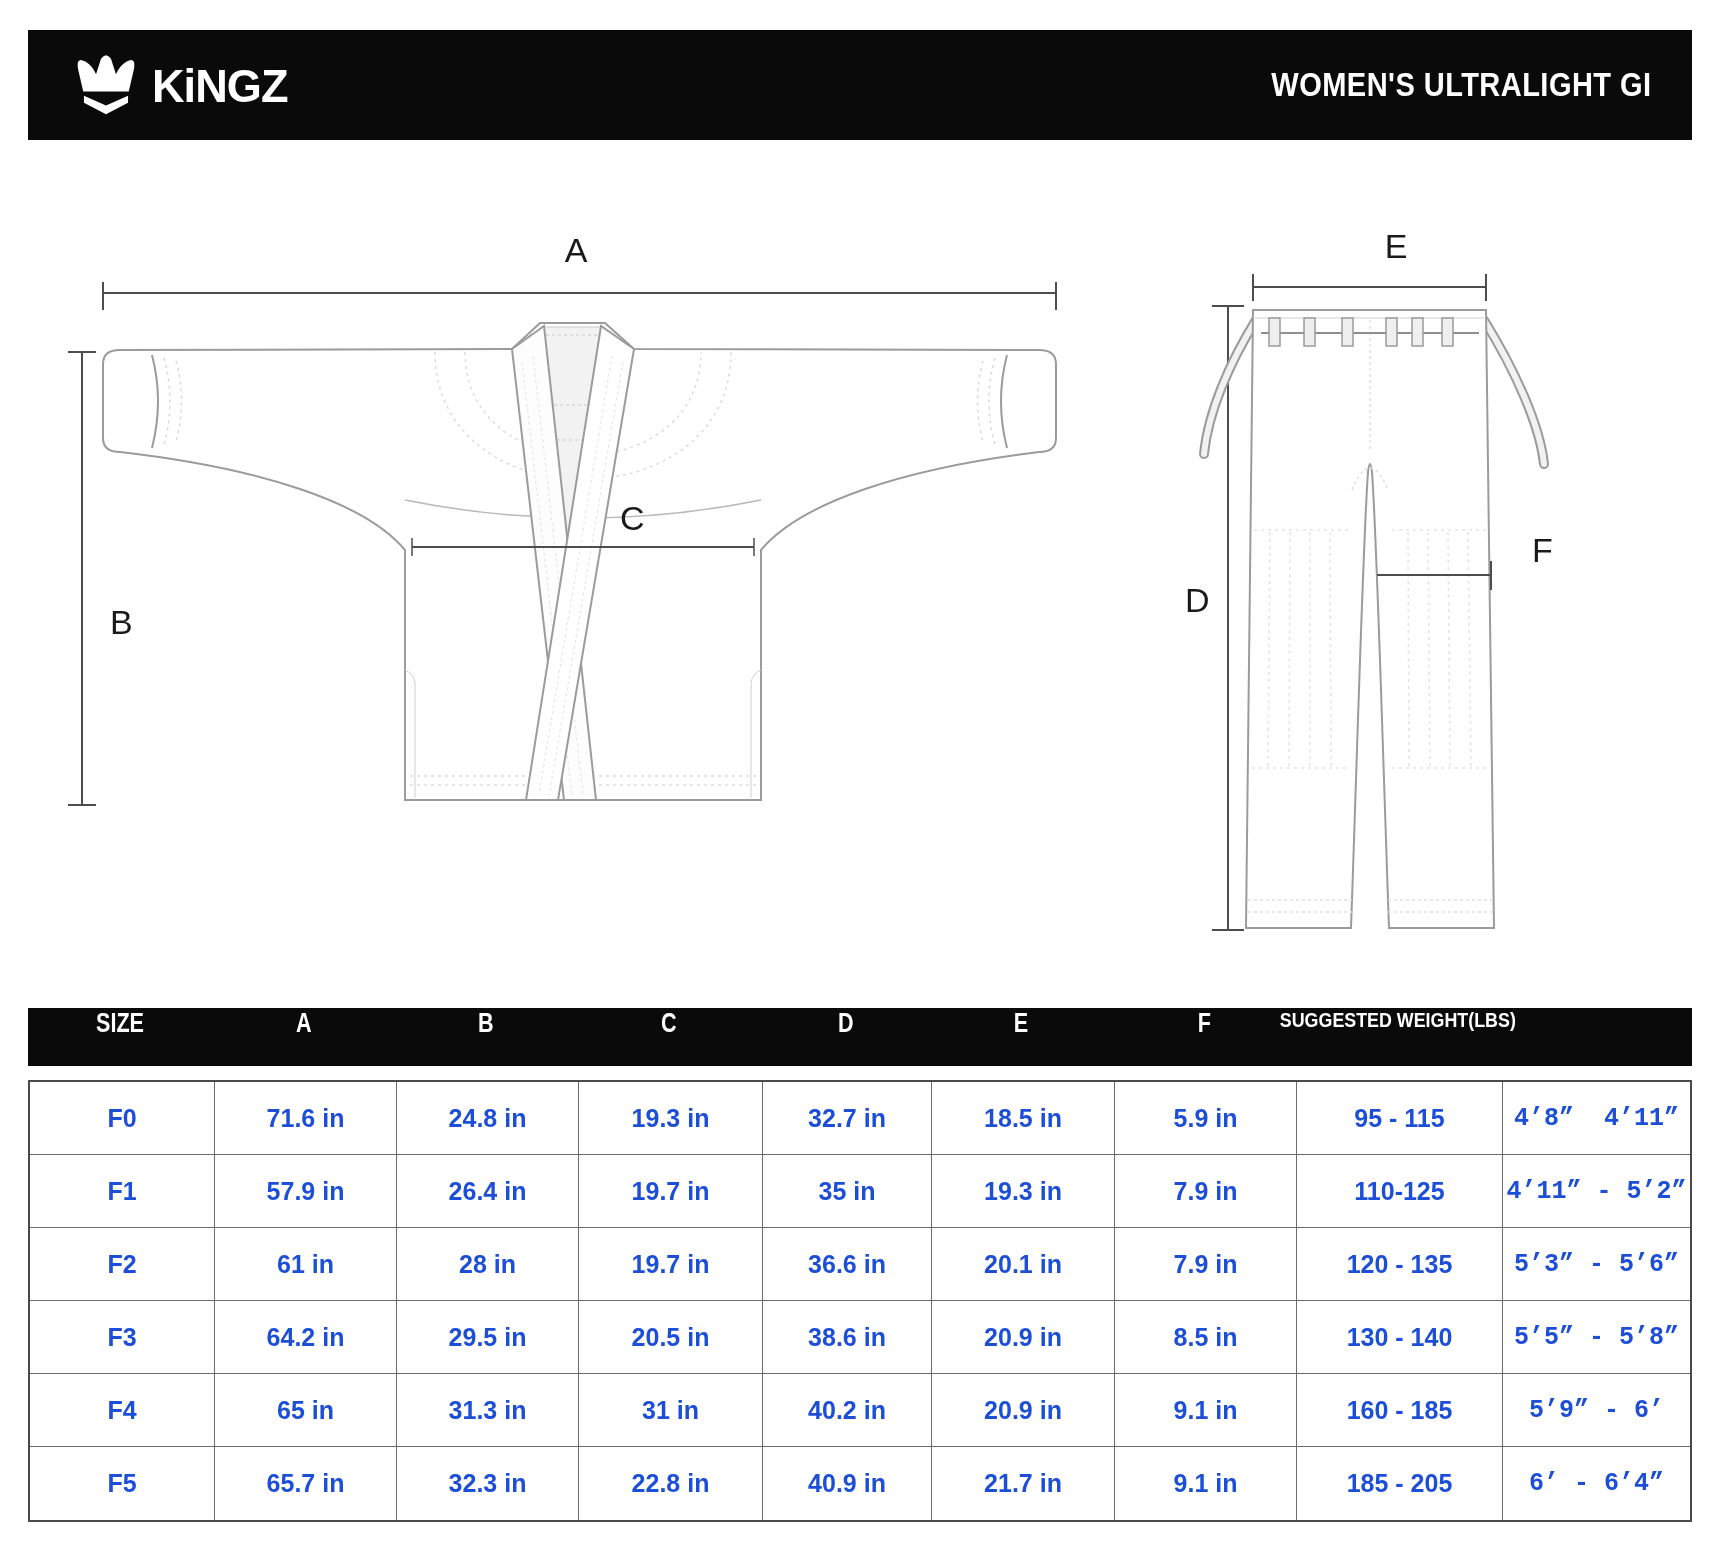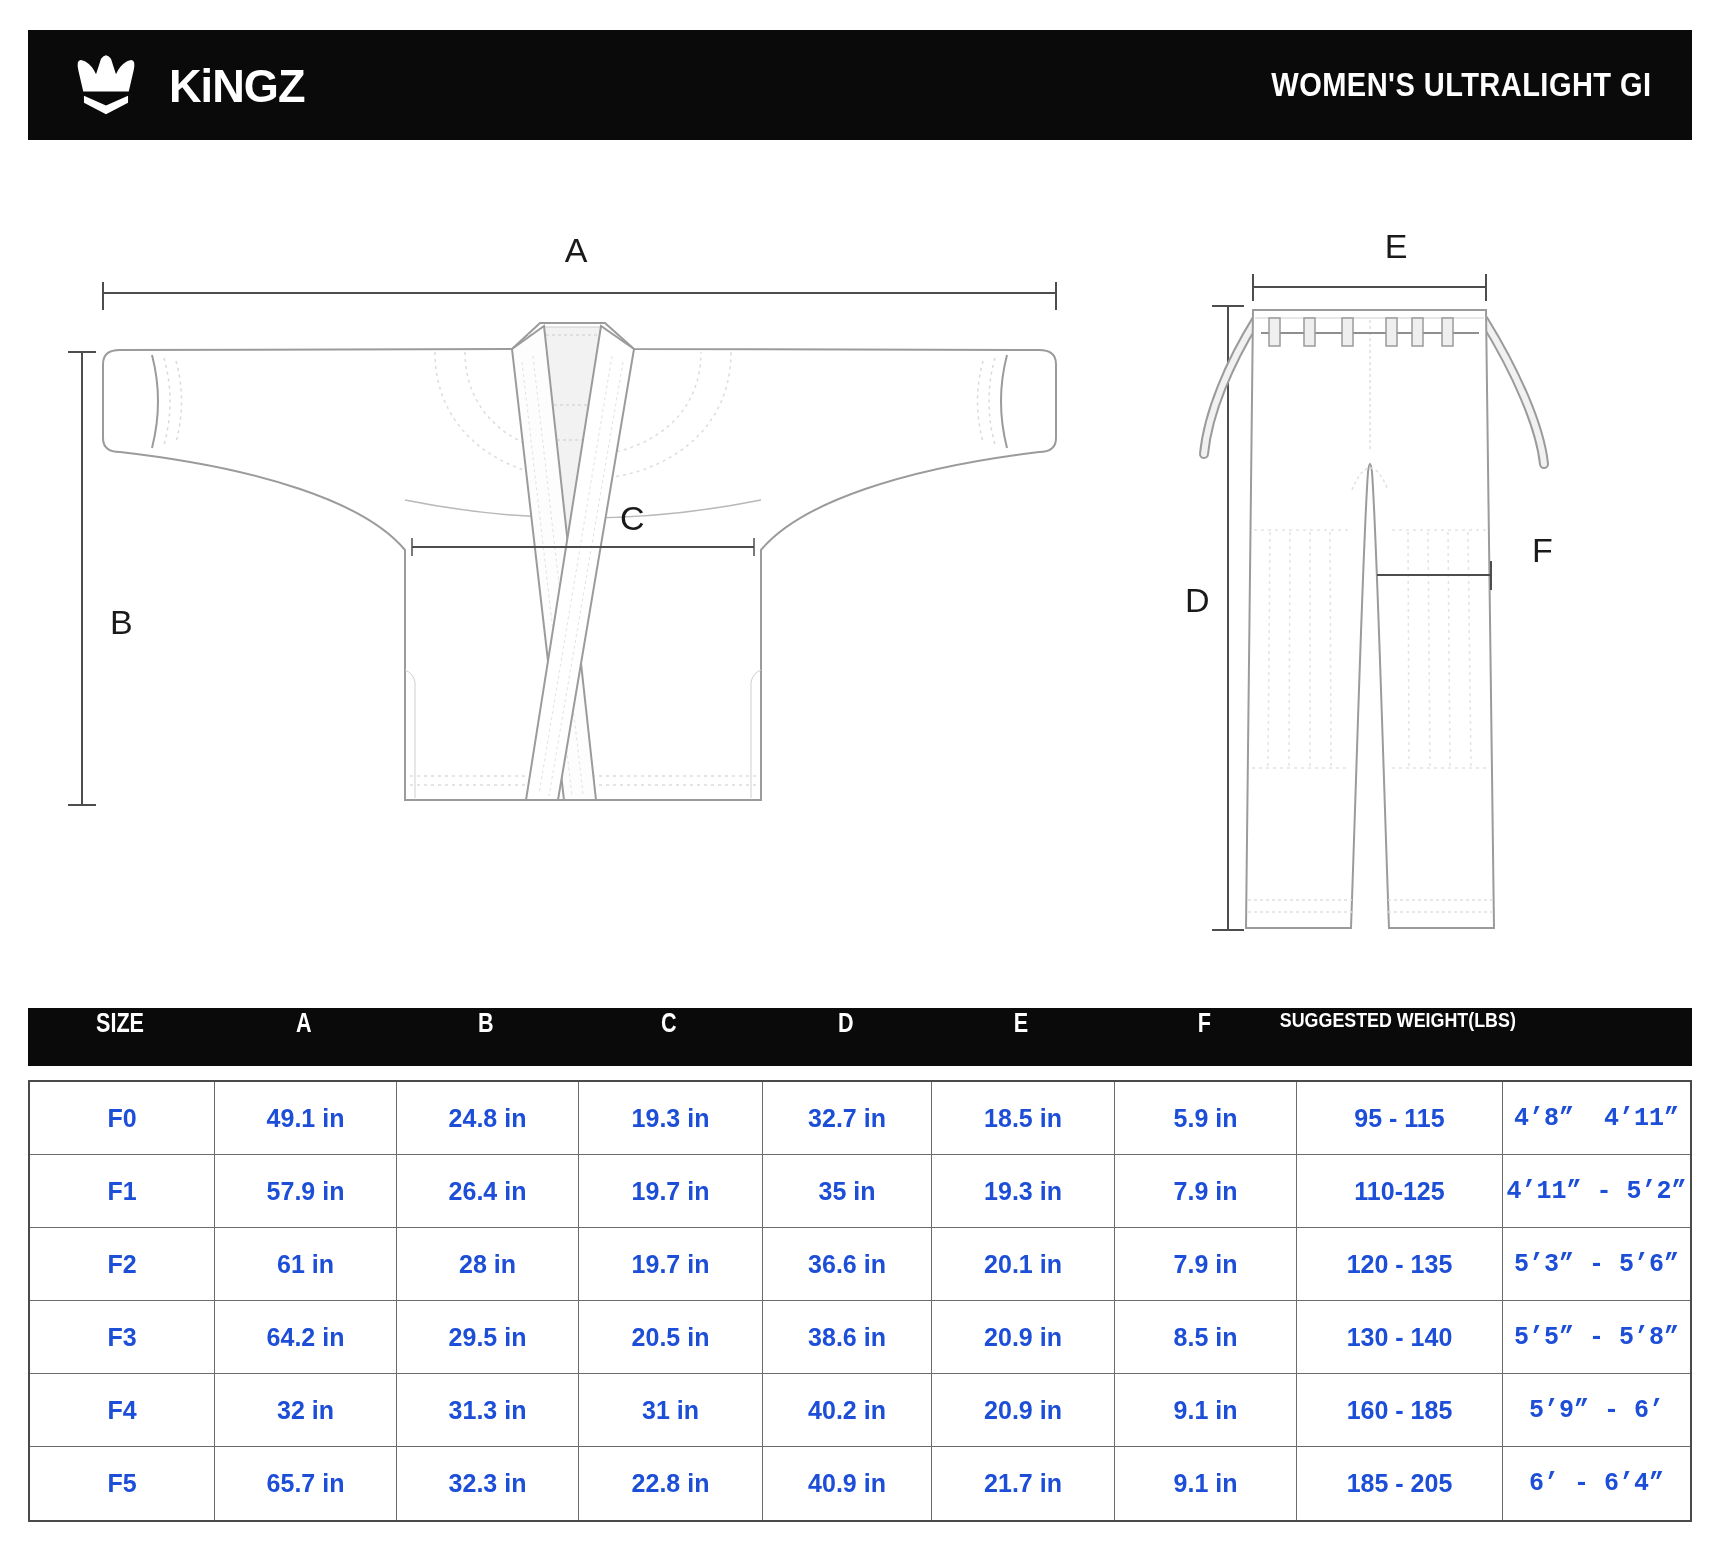--- a/index.html
+++ b/index.html
@@ -2,21 +2,21 @@
 <html><head>
 <meta charset="utf-8">
 <style>
   html,body{margin:0;padding:0;background:#ffffff;}
   body{font-family:"Liberation Sans",sans-serif;color:#111;}
   .page{position:relative;width:1722px;height:1558px;background:#fff;overflow:hidden;}
 
   
   .top-bar{position:absolute;left:28px;top:30px;width:1664px;height:110px;background:#0a0a0a;
            display:flex;align-items:center;justify-content:space-between;}
-  .logo{display:flex;align-items:center;gap:31px;padding-left:46px;}
+  .logo{display:flex;align-items:center;gap:14px;padding-left:46px;}
   .logo-word{color:#fff;font-weight:bold;font-size:47px;letter-spacing:-1px;
              transform:scaleX(.96);transform-origin:left center;}
   .top-title{color:#fff;font-weight:bold;font-size:33px;letter-spacing:.5px;padding-right:46px;
              transform:scaleX(.88);transform-origin:right center;white-space:nowrap;}
 
   
   .diagram-jacket{position:absolute;left:60px;top:200px;}
   .diagram-pants{position:absolute;left:1080px;top:200px;}
   svg text.dim-label{font-family:"Liberation Sans",sans-serif;font-size:34px;fill:#1a1a1a;}
 
@@ -193,21 +193,21 @@
       </div>
     <div class="th small">
         <span>SUGGESTED WEIGHT(LBS)</span>
       </div>
   </div>
 
   <div class="size-table grid-cols">
 
     <div class="tr">
       <div class="td">F0</div>
-      <div class="td">49.1 in</div>
+      <div class="td">71.6 in</div>
       <div class="td">24.8 in</div>
       <div class="td">19.3 in</div>
       <div class="td">32.7 in</div>
       <div class="td">18.5 in</div>
       <div class="td">5.9 in</div>
       <div class="td">95 - 115</div>
       <div class="td">4’8”&nbsp; 4’11”</div>
     </div>
 
     <div class="tr">
@@ -241,21 +241,21 @@
       <div class="td">20.5 in</div>
       <div class="td">38.6 in</div>
       <div class="td">20.9 in</div>
       <div class="td">8.5 in</div>
       <div class="td">130 - 140</div>
       <div class="td">5’5” - 5’8”</div>
     </div>
 
     <div class="tr">
       <div class="td">F4</div>
-      <div class="td">32 in</div>
+      <div class="td">65 in</div>
       <div class="td">31.3 in</div>
       <div class="td">31 in</div>
       <div class="td">40.2 in</div>
       <div class="td">20.9 in</div>
       <div class="td">9.1 in</div>
       <div class="td">160 - 185</div>
       <div class="td">5’9” - 6’</div>
     </div>
 
     <div class="tr">

